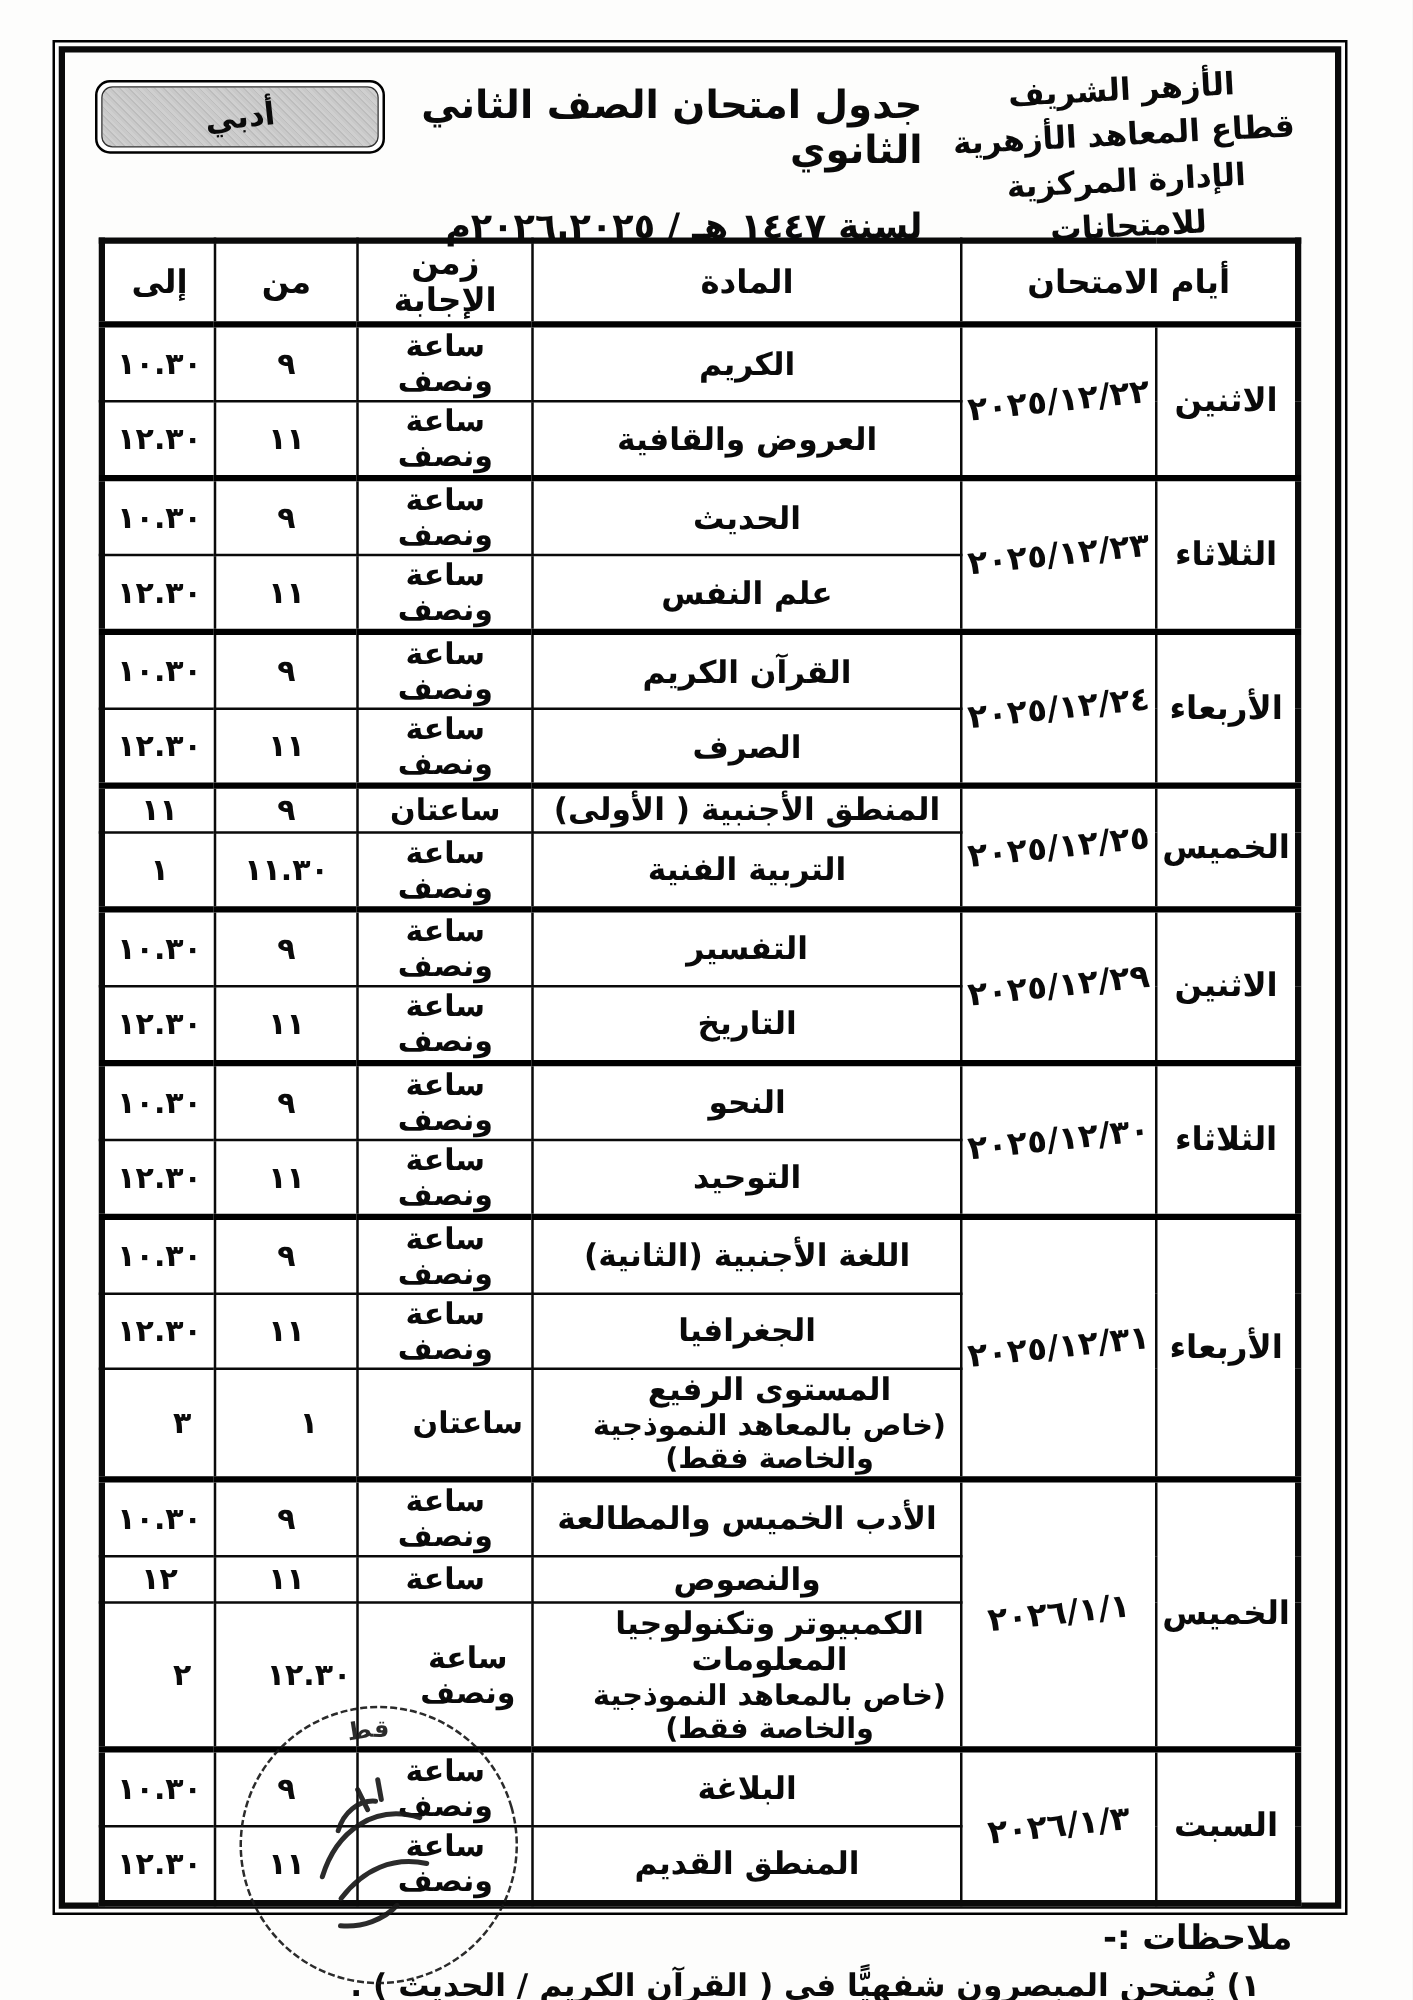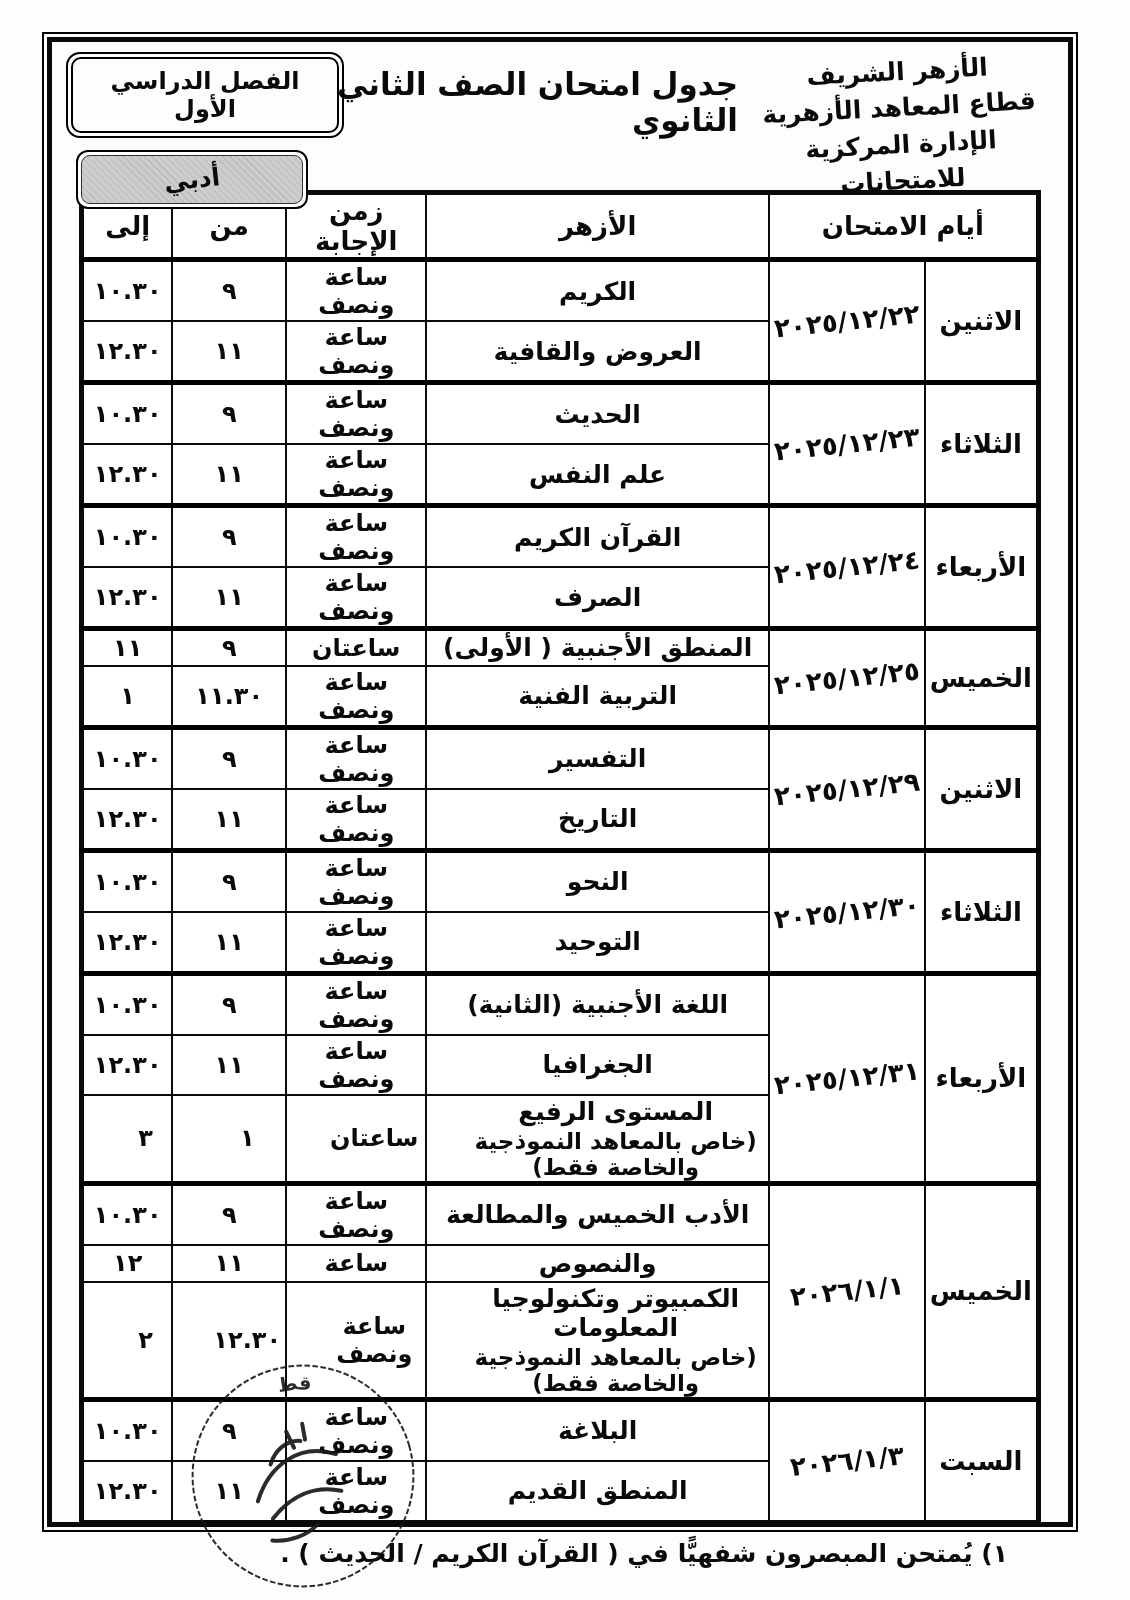--- a/index.html
+++ b/index.html
@@ -82,44 +82,42 @@
     <div class="frame-inner">
 
       <div class="header">
         <div class="org-block">
           <div>الأزهر الشريف</div>
           <div>قطاع المعاهد الأزهرية</div>
           <div>الإدارة المركزية للامتحانات</div>
         </div>
         <div class="title-block">
           <div class="title-main">جدول امتحان الصف الثاني الثانوي</div>
+          <div class="title-year">لسنة ١٤٤٧ هـ / ٢٠٢٦.٢٠٢٥م</div>
         </div>
         <div class="badges">
-          <div class="badge-sem">
-            <div class="badge-sem-inner">الفصل الدراسي الأول</div>
-          </div>
           <div class="badge-track">
             <div class="badge-track-inner"><span>أدبي</span></div>
           </div>
         </div>
       </div>
 
       <table class="sched">
         <colgroup>
           <col style="width:96px">
             <col style="width:152px">
             <col style="width:388px">
           <col style="width:142px">
             <col style="width:90px">
             <col style="width:94px">
         </colgroup>
         <thead>
           <tr>
             <th colspan="2">أيام الامتحان</th>
-            <th>الأزهر</th>
+            <th>المادة</th>
             <th>زمن الإجابة</th>
             <th>من</th>
             <th>إلى</th>
           </tr>
         </thead>
         <tbody>
             <tr class="group-start">
               <td class="day" rowspan="2">الاثنين</td>
               <td class="date" rowspan="2"><span class="date-text">٢٠٢٥/١٢/٢٢</span></td>
               <td class="subject">
@@ -296,20 +294,21 @@
                 <div>المنطق القديم</div>
               </td>
               <td class="duration">ساعة ونصف</td>
               <td class="from">١١</td>
               <td class="to">١٢.٣٠</td>
             </tr>
           </tbody>
       </table>
 
       <div class="notes">
+        <div class="notes-heading">ملاحظات :-</div>
         <ul class="notes-list">
           <li>١)  يُمتحن المبصرون شفهيًّا في ( القرآن الكريم / الحديث ) .</li>
 
         </ul>
       </div>
 
     </div>
   </div>
 
   <svg class="stamp" width="310" height="248" viewBox="0 0 310 310">

